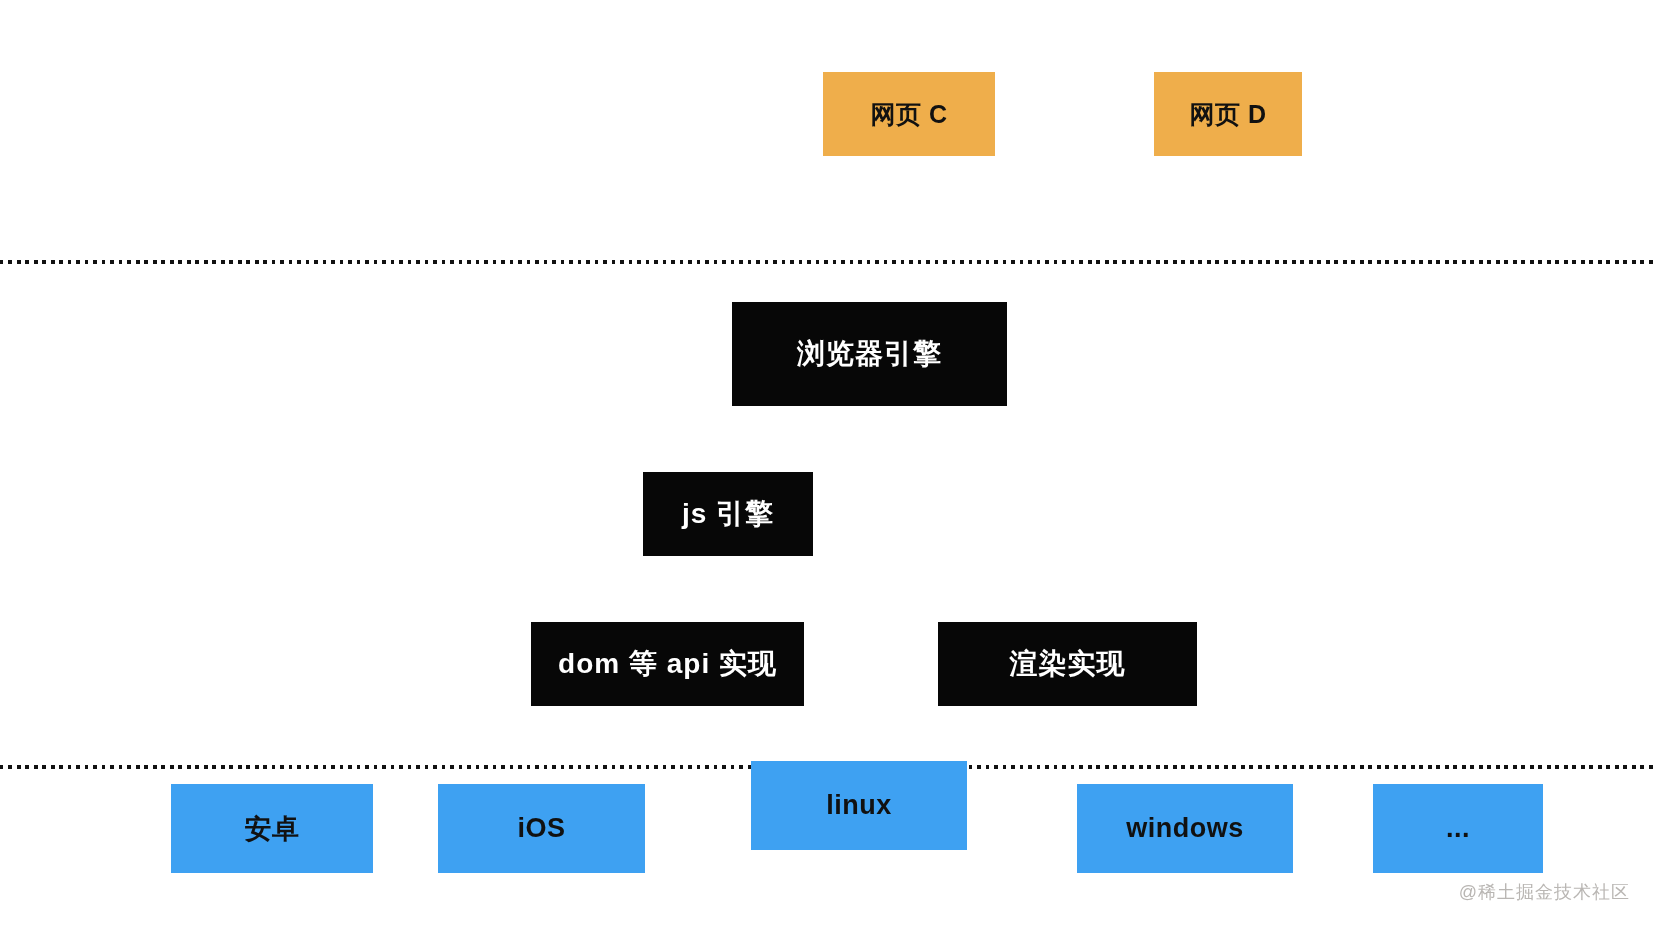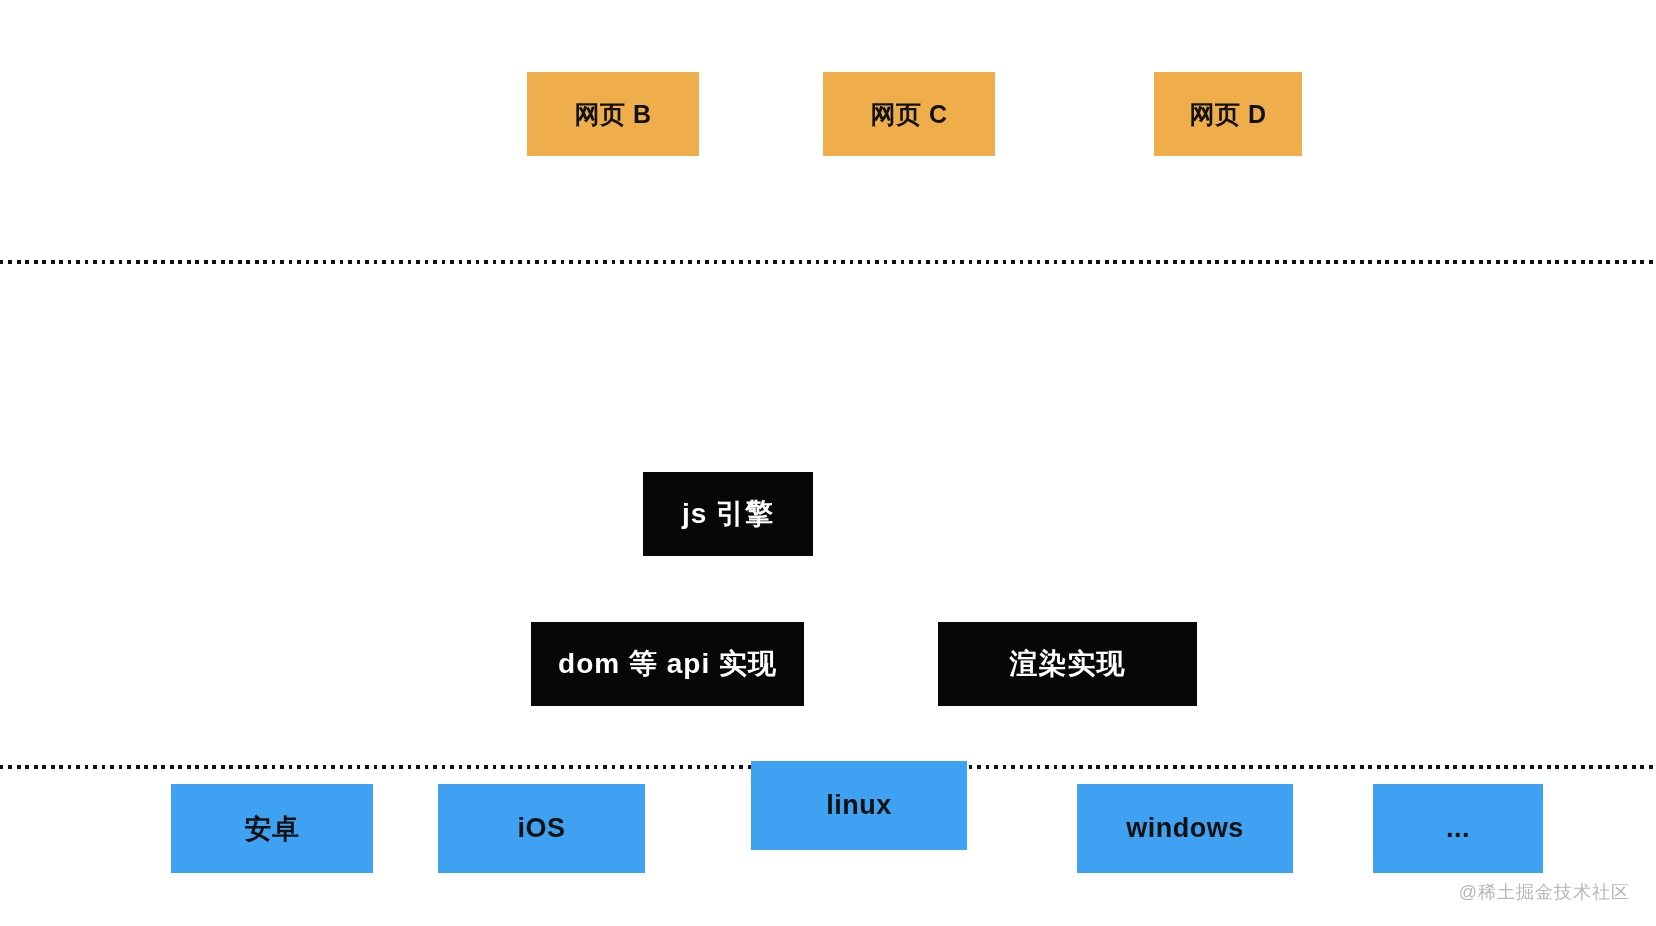--- a/index.html
+++ b/index.html
@@ -91,32 +91,32 @@
   #platform-ios     { left: 430px;  top: 784px; width: 207px; height: 89px; }
   #platform-linux   { left: 743px;  top: 761px; width: 216px; height: 89px; }
   #platform-windows { left: 1069px; top: 784px; width: 216px; height: 89px; }
   #platform-more    { left: 1365px; top: 784px; width: 170px; height: 89px; }
 </style>
 </head>
 <body>
 
 <div class="canvas">
 
-  <div class="box page-box" id="page-b">
-    <span>网页 B</span>
-  </div>
   <div class="box page-box" id="page-c">
     <span>网页 C</span>
   </div>
   <div class="box page-box" id="page-d">
     <span>网页 D</span>
   </div>
 
   <div class="divider" id="divider-top"></div>
 
+  <div class="box module-box" id="browser-engine">
+    <span>浏览器引擎</span>
+  </div>
   <div class="box module-box" id="js-engine">
     <span>js 引擎</span>
   </div>
   <div class="box module-box" id="dom-api">
     <span>dom 等 api 实现</span>
   </div>
   <div class="box module-box" id="render-impl">
     <span>渲染实现</span>
   </div>
 

